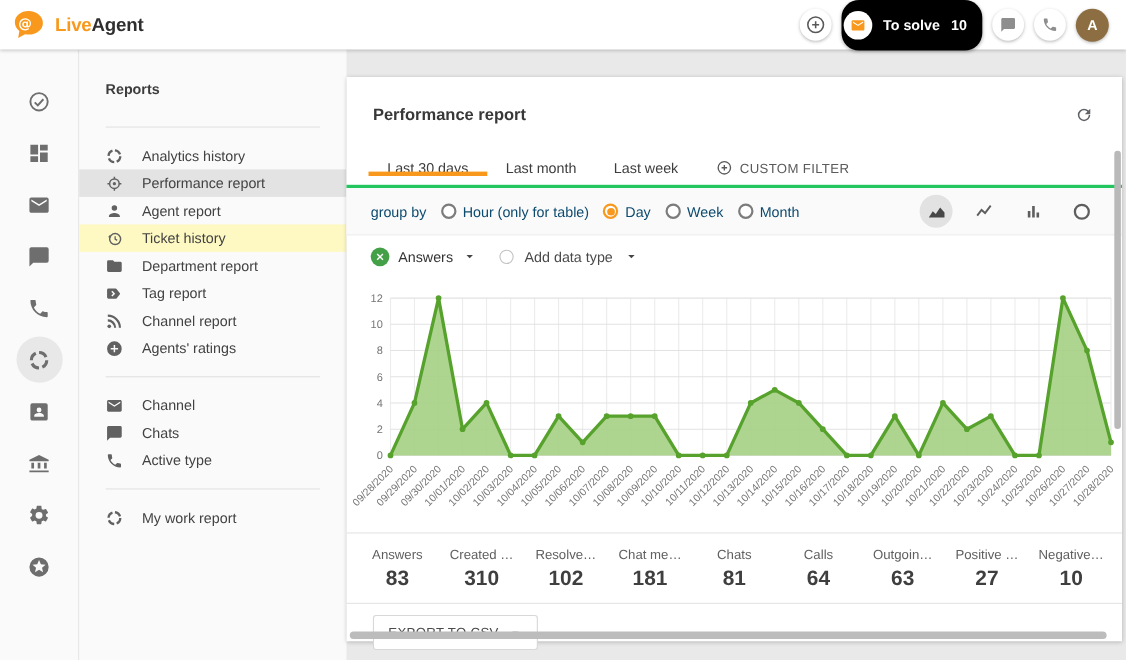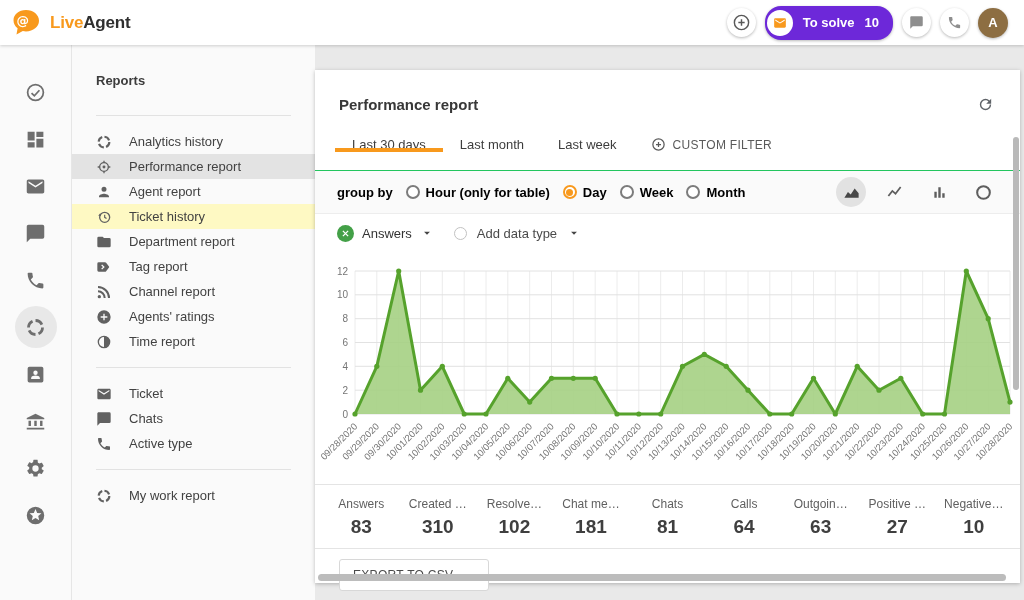--- a/index.html
+++ b/index.html
@@ -11,21 +11,21 @@
   .topbar { position:absolute; top:0; left:0; right:0; height:45px; background:#fff;
             box-shadow:0 1px 3px rgba(0,0,0,.18); display:flex; align-items:center; z-index:10; }
   .logo { display:flex; align-items:center; gap:7px; padding-left:12px; }
   .brand { font-size:17px; font-weight:bold; letter-spacing:-.2px;text-align:right; }
   .brand .live { color:#f8991d; } .brand .agent { color:#2f2f2f; }
   .topbar-right { margin-left:auto; display:flex; align-items:center; gap:9px; padding-right:16px; }
   .icon-btn { width:29px; height:29px; border-radius:50%; background:#fff;
               box-shadow:0 1px 3px rgba(0,0,0,.28); display:flex; align-items:center;
               justify-content:center; color:#8e8e8e; cursor:pointer; }
   .icon-btn.add { color:#585858; }
-  .pill { height:34px; background:#6d28d9; border-radius:16px; display:flex; align-items:center;
+  .pill { height:46px; background:#000000; border-radius:16px; display:flex; align-items:center;
           gap:10px; padding:2px 14px 2px 2px; box-shadow:0 1px 3px rgba(0,0,0,.28);
           color:#fff; font-size:13px; font-weight:bold; cursor:pointer; }
   .pill-badge { width:26px; height:26px; background:#fff; border-radius:50%; color:#f8991d;
                 display:flex; align-items:center; justify-content:center; }
   .avatar { width:30px; height:30px; border-radius:50%; background:#8d6e42; color:#fff;
             font-size:13px; font-weight:bold; display:flex; align-items:center;
             justify-content:center; box-shadow:0 1px 3px rgba(0,0,0,.28); cursor:pointer; }
 
   
   .rail { position:absolute; top:45px; left:0; bottom:0; width:72px; background:#fafafa;
@@ -47,30 +47,30 @@
   .menu-item.hl-light { background:#fef9c3; }
   .menu-label { font-size:13px; color:#424242; white-space:nowrap; }
 
   
   .card { position:absolute; left:315px; top:70px; width:705px; height:513px; background:#fff;
           box-shadow:0 1px 4px rgba(0,0,0,.25); }
   .card-head { display:flex; align-items:center; padding:26px 26px 24px 24px; }
   .card-title { font-size:15px; font-weight:bold; color:#383838; }
   .refresh-btn { margin-left:auto; color:#5f6368; cursor:pointer; }
 
-  .tabs-row { display:flex; align-items:flex-start; height:34px; border-bottom:1px solid #22c55e;
+  .tabs-row { display:flex; align-items:center; height:34px; border-bottom:3px solid #22c55e;
               padding-left:20px; }
   .tab { display:flex; align-items:center; gap:7px; padding:0 17px; font-size:13px; color:#3d3d3d;
          position:relative; cursor:pointer; white-space:nowrap; }
   .tab.active::after { content:''; position:absolute; left:0; right:0; bottom:0; height:4px;
          background:#f8991d; }
   .tab.filter { color:#5a5a5a; font-size:12px; letter-spacing:.3px; }
 
   .groupby-bar { height:43px; background:#fafafa; border-bottom:1px solid #ededed; display:flex;
-                 align-items:center; gap:13px; padding:0 22px; font-size:13px; color:#000000;font-weight:bold; }
+                 align-items:center; gap:13px; padding:0 22px; font-size:13px; color:#0c4a6e; }
   .radio-opt { display:flex; align-items:center; gap:6px; cursor:pointer; white-space:nowrap; }
   .radio-circle { width:14px; height:14px; border:2px solid #7c7c7c; border-radius:50%;
                   display:flex; align-items:center; justify-content:center; background:#fff; }
   .radio-opt.selected .radio-circle { border-color:#f8991d; }
   .radio-opt.selected .radio-circle::after { content:''; width:7px; height:7px; border-radius:50%;
                   background:#f8991d; }
   .chart-types { margin-left:auto; display:flex; align-items:center; gap:14px; }
   .ct-btn { width:30px; height:30px; border-radius:50%; display:flex; align-items:center;
             justify-content:center; color:#5e5e5e; cursor:pointer; }
   .ct-btn.active { background:#e2e2e2; color:#474747; }
@@ -250,33 +250,26 @@
           <path d="M3 11a10 10 0 0 1 10 10M3 4.5A16.5 16.5 0 0 1 19.5 21" fill="none" stroke="currentColor" stroke-width="3"></path>
         </svg>
         <span class="menu-label">Channel report</span>
       </div>
       <div class="menu-item">
         <svg class="ic" width="16" height="16" viewBox="0 0 24 24">
           <path fill="currentColor" d="M12 2a10 10 0 1 0 10 10A10 10 0 0 0 12 2zm5 11h-4v4h-2v-4H7v-2h4V7h2v4h4z"></path>
         </svg>
         <span class="menu-label">Agents' ratings</span>
       </div>
-      <div class="menu-item">
-        <svg class="ic" width="16" height="16" viewBox="0 0 24 24">
-          <circle cx="12" cy="12" r="8.5" fill="none" stroke="currentColor" stroke-width="2"></circle>
-          <path fill="currentColor" d="M12 3.5a8.5 8.5 0 0 1 0 17z"></path>
-        </svg>
-        <span class="menu-label">Time report</span>
-      </div>
       <div class="menu-divider"></div>
       <div class="menu-item">
         <svg class="ic" width="16" height="16" viewBox="0 0 24 24">
           <path fill="currentColor" d="M20 4H4c-1.1 0-2 .9-2 2v12c0 1.1.9 2 2 2h16c1.1 0 2-.9 2-2V6c0-1.1-.9-2-2-2zm0 4l-8 5-8-5V6l8 5 8-5v2z"></path>
         </svg>
-        <span class="menu-label">Ticket</span>
+        <span class="menu-label">Channel</span>
       </div>
       <div class="menu-item">
         <svg class="ic" width="16" height="16" viewBox="0 0 24 24">
           <path fill="currentColor" d="M2 4c0-1.1.9-2 2-2h16a2 2 0 0 1 2 2v12a2 2 0 0 1-2 2H6l-4 4z"></path>
         </svg>
         <span class="menu-label">Chats</span>
       </div>
       <div class="menu-item">
         <svg class="ic" width="16" height="16" viewBox="0 0 24 24">
           <path fill="currentColor" d="M6.62 10.79c1.44 2.83 3.76 5.14 6.59 6.59l2.2-2.2c.27-.27.67-.36 1.02-.24 1.12.37 2.33.57 3.57.57.55 0 1 .45 1 1V20c0 .55-.45 1-1 1-9.39 0-17-7.61-17-17 0-.55.45-1 1-1h3.5c.55 0 1 .45 1 1 0 1.25.2 2.45.57 3.57.11.35.03.74-.25 1.02z"></path>

